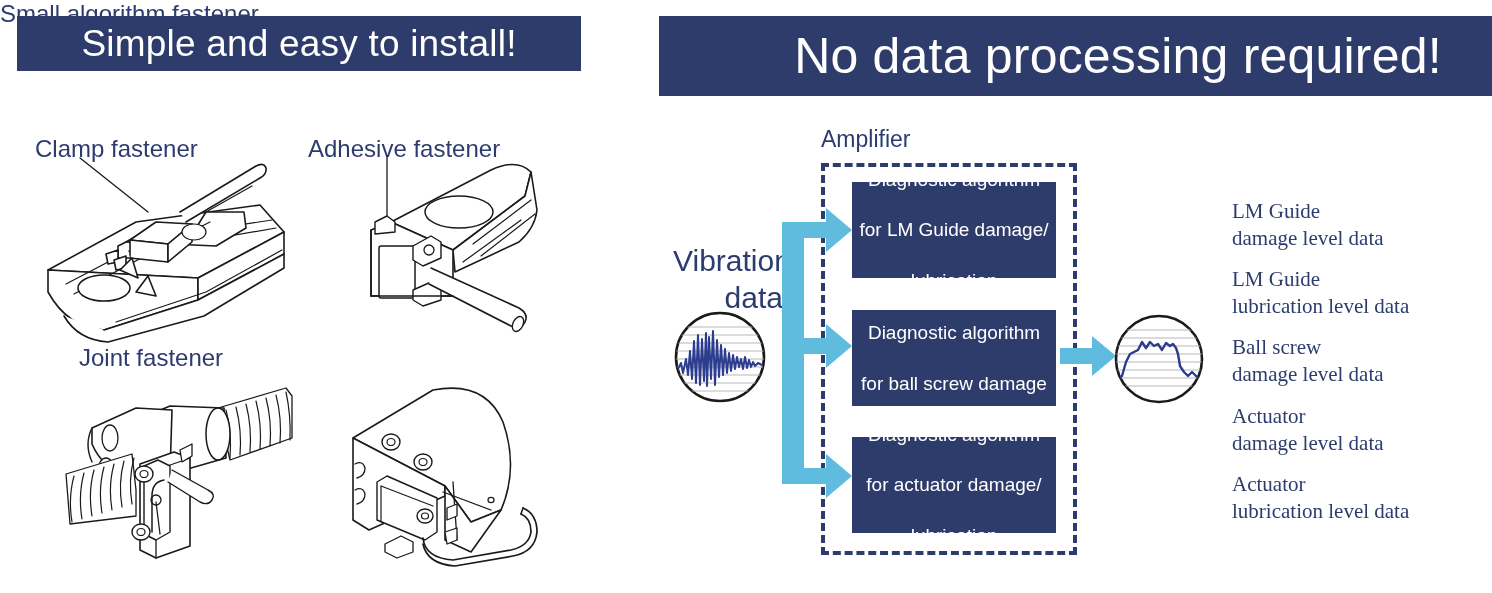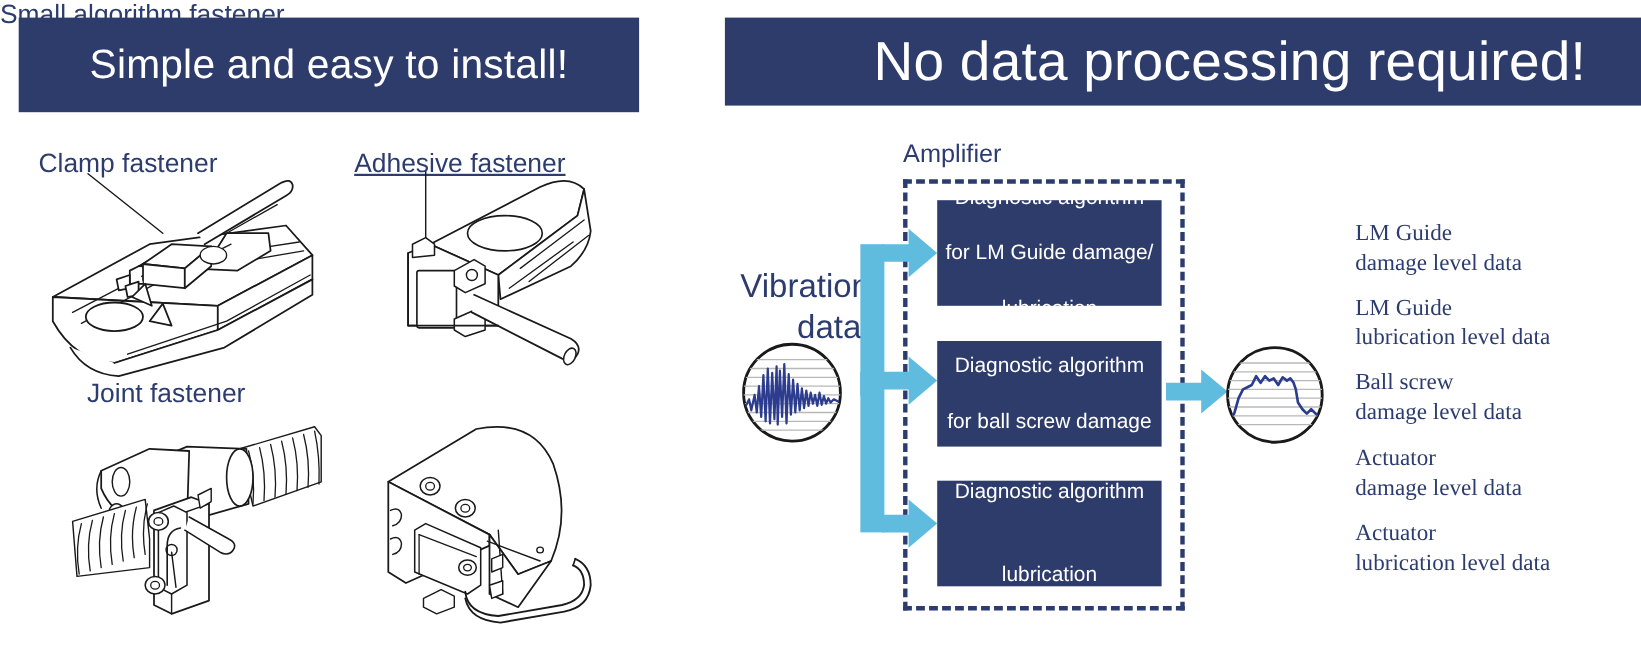--- a/index.html
+++ b/index.html
@@ -20,38 +20,38 @@
     position: absolute;
     background: #2E3C6B;
     color: #ffffff;
     display: flex;
     align-items: center;
     justify-content: center;
     letter-spacing: 0.2px;
   }
   #banner-left {
     left: 17px; top: 16px;
-    width: 564px; height: 86px;
+    width: 564px; height: 55px;
     font-size: 37px;
   }
   #banner-right {
     left: 659px; top: 16px;
     width: 918px; height: 80px;
     font-size: 50px;
   }
 
   
   .fastener-label {
     position: absolute;
     color: #2C3C6E;
     font-size: 24px;
     white-space: nowrap;
   }
   #label-clamp        { left: 35px;  top: 135px; }
-  #label-adhesive     { left: 322px; top: 135px; text-decoration: underline; }
+  #label-adhesive     { left: 308px; top: 135px; }
   #label-joint        { left: 79px;  top: 344px; }
 
   .illus {
     position: absolute;
   }
   #illus-clamp     { left: 8px;   top: 150px; }
   #illus-adhesive  { left: 305px; top: 150px; }
   #illus-joint     { left: 40px;  top: 382px; }
   #illus-smalladh  { left: 325px; top: 382px; }
 
@@ -381,21 +381,21 @@
 <div class="algo-box" id="algo-box-2">
   <span>
     <span>Diagnostic algorithm</span><br>
     <span>for ball screw damage</span>
   </span>
 </div>
 
 <div class="algo-box" id="algo-box-3">
   <span>
     <span>Diagnostic algorithm</span><br>
-    <br>
+    <span>for actuator damage/</span><br>
     <span>lubrication</span>
   </span>
 </div>
 
 <div id="arrow-out">
 <svg width="58" height="44" viewBox="0 0 58 44">
   <path d="M0 14 L32 14 L32 2 L56 22 L32 42 L32 30 L0 30 Z" fill="#5FBCDE"></path>
 </svg>
 </div>
 

